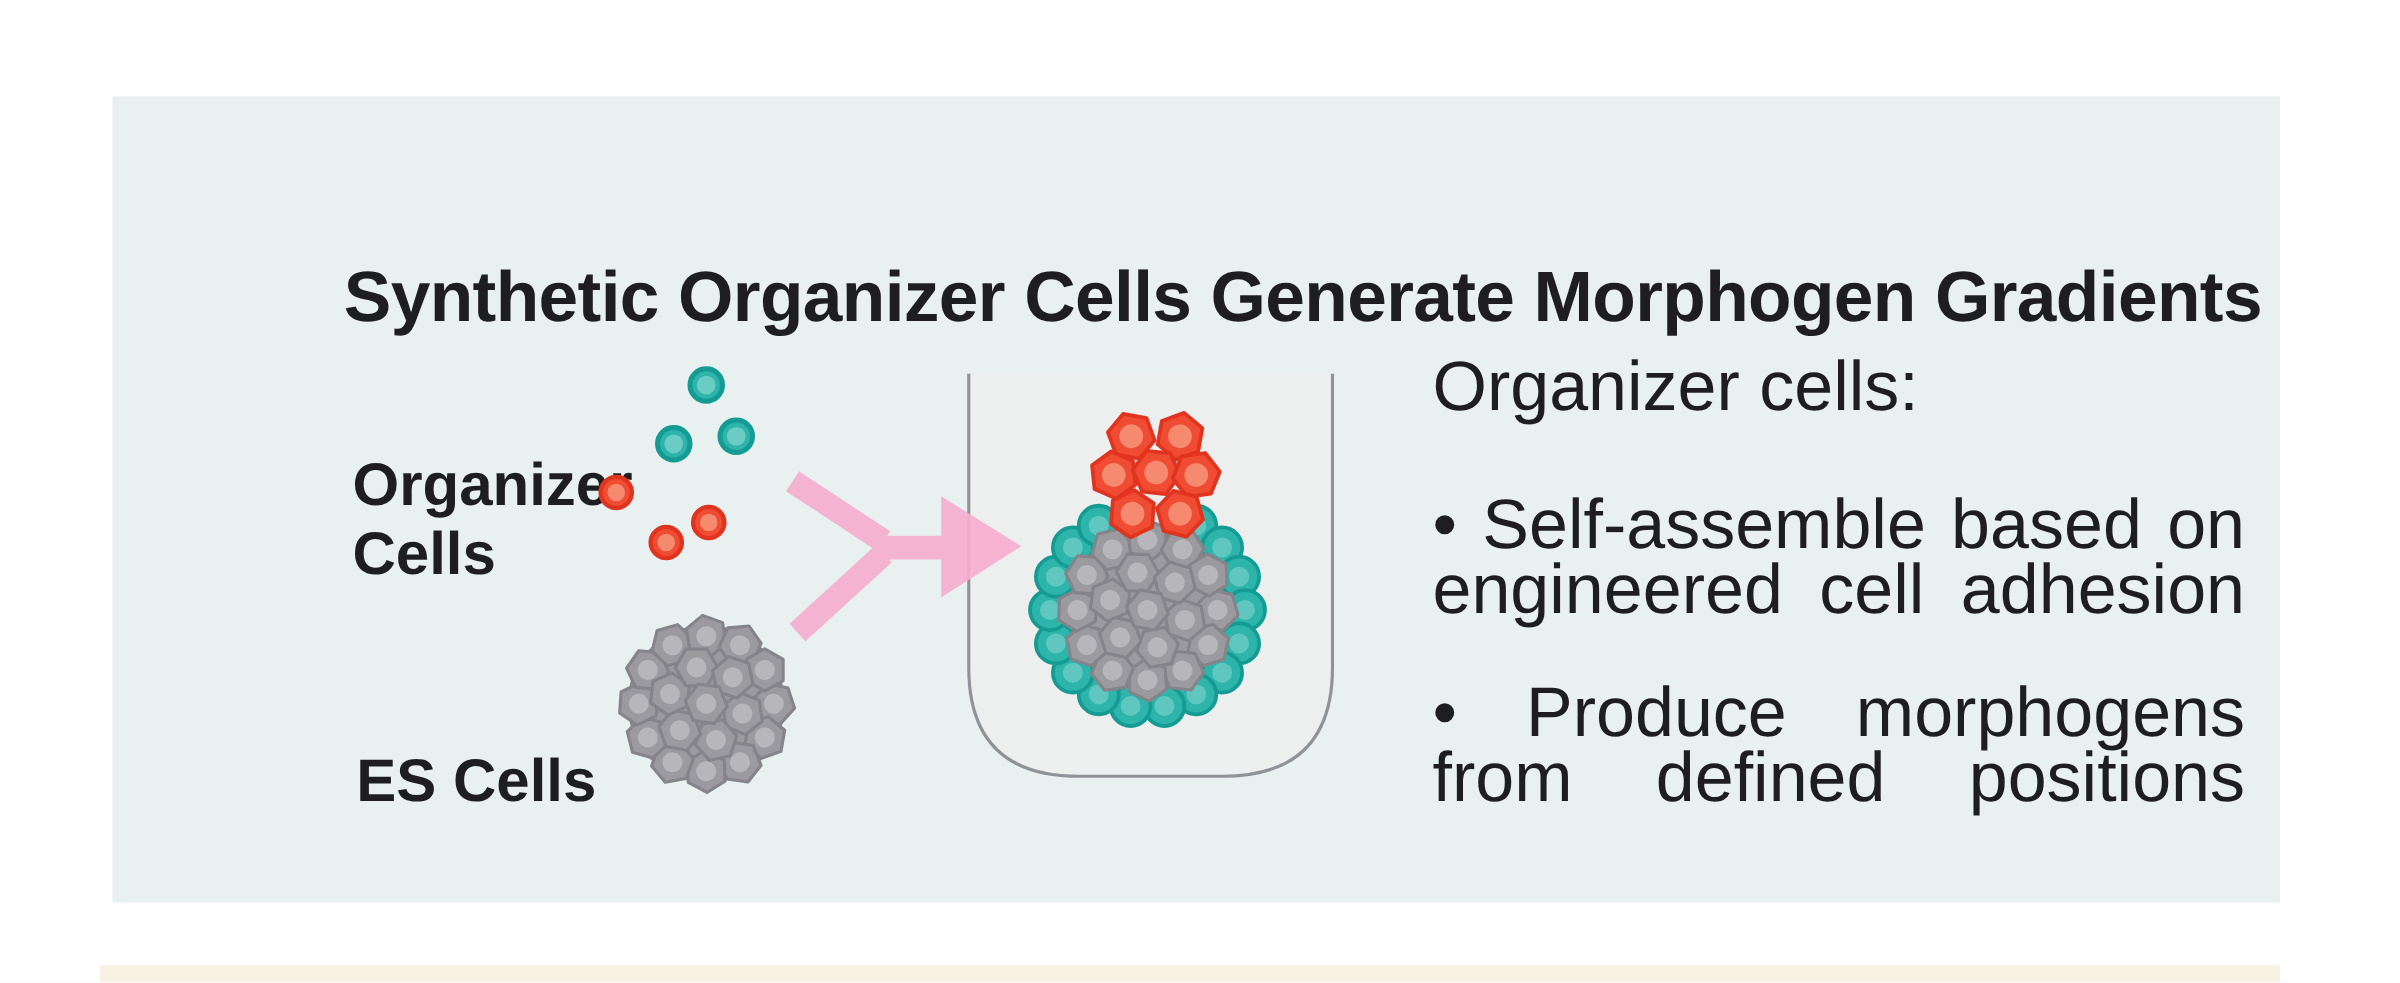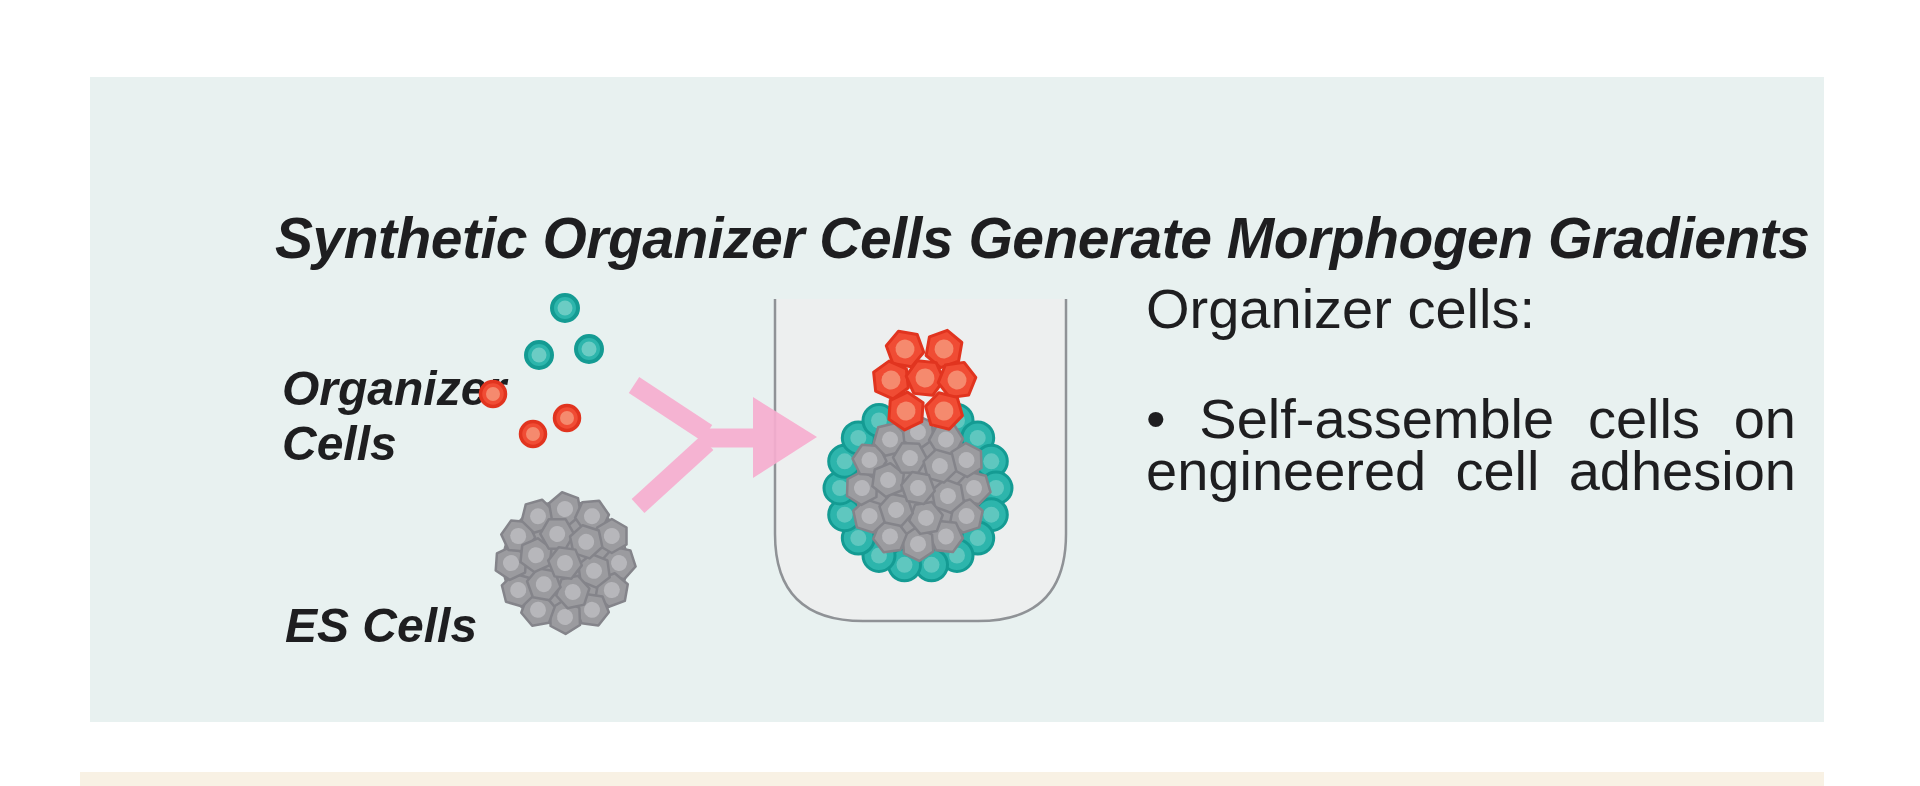--- a/index.html
+++ b/index.html
@@ -5,21 +5,21 @@
   :root{
     --panel-bg:#e8f1f0; --page-bg:#ffffff; --text:#1e1e20;
     --teal-rim:#149b93; --teal-fill:#2db5ac; --teal-core:#6bccc4;
     --red-rim:#e1341f; --red-fill:#f04c34; --red-core:#f58a6e;
     --gray-rim:#84848a; --gray-fill:#9b9b9f; --gray-core:#b7b7bb;
     --pink:#f7aed0; --well-fill:#edefef; --well-stroke:#8f9296; --strip:#f8f1e4;
   }
   html,body{margin:0;padding:0;}
   body{background:var(--page-bg);font-family:"Liberation Sans",sans-serif;}
   .page{position:relative;width:1920px;height:786px;background:var(--page-bg);overflow:hidden;}
-  .panel{position:absolute;left:90px;top:77px;width:1734px;height:645px;background:var(--panel-bg);font-style:italic;}
+  .panel{position:absolute;left:90px;top:77px;width:1734px;height:645px;background:var(--panel-bg);}
   .title{position:absolute;left:185px;top:128px;margin:0;font-size:57px;font-weight:bold;color:var(--text);letter-spacing:-0.5px;white-space:nowrap;}
   .label{position:absolute;margin:0;font-weight:bold;color:var(--text);font-size:48px;line-height:55px;white-space:pre-line;}
   .label-organizer{left:192px;top:284px;}
   .label-es{left:195px;top:521px;}
   .diagram-svg{position:absolute;left:0;top:0;width:1920px;height:786px;}
   .annotation{position:absolute;left:1146px;top:283px;width:650px;color:var(--text);font-size:56px;line-height:52px;}
   .annotation p{margin:0;}
   .ann-heading{margin-bottom:58px !important;}
   .bullet{text-align:justify;text-align-last:justify;white-space:pre-line;margin-bottom:47px !important;}
   .strip{position:absolute;left:80px;top:772px;width:1744px;height:14px;background:var(--strip);}
@@ -166,18 +166,20 @@
         <use href="#cell-red" transform="translate(925,378) rotate(6)"></use>
         <use href="#cell-red" transform="translate(957,380) rotate(52)"></use>
         <use href="#cell-red" transform="translate(906,411) rotate(34)"></use>
         <use href="#cell-red" transform="translate(944,411) rotate(14)"></use>
       </g>
     </g>
   </svg>
 
   <div class="annotation">
     <p class="ann-heading">Organizer cells:</p>
-    <p class="bullet">• Self-assemble cells on
+    <p class="bullet">• Self-assemble based on
 engineered cell adhesion</p>
+    <p class="bullet">• Produce morphogens
+from defined positions</p>
   </div>
 
   <div class="strip"></div>
 </div>
 
 </body></html>

